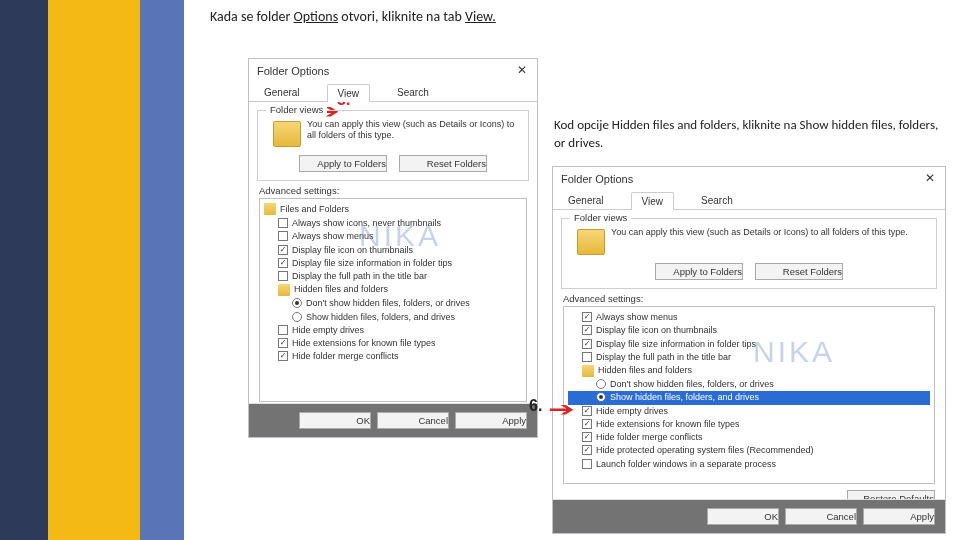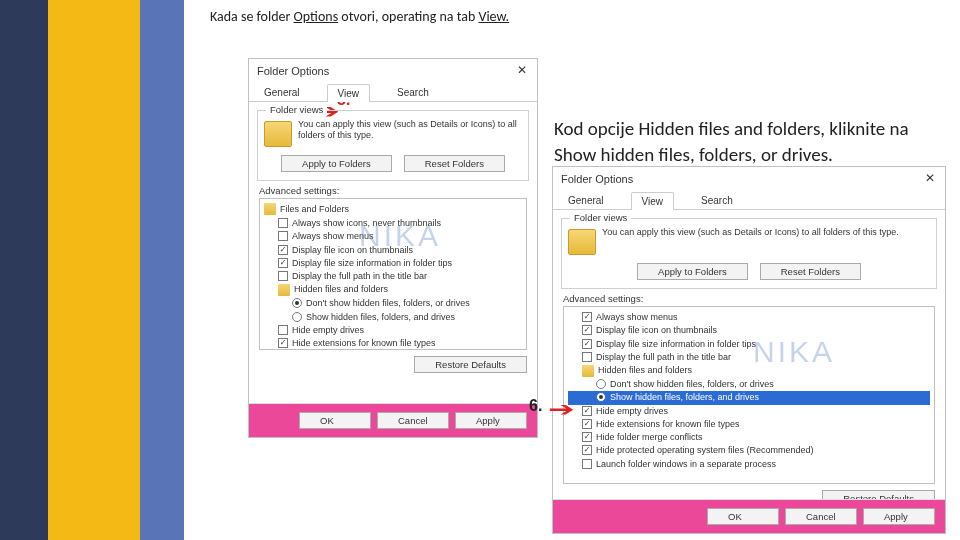--- a/index.html
+++ b/index.html
@@ -12,21 +12,21 @@
   }
   .stripe { position: absolute; top: 0; height: 540px; }
   .stripe.dark { left: 0; width: 48px; background: #2e3a5a; }
   .stripe.gold { left: 48px; width: 92px; background: #f5b915; }
   .stripe.blue { left: 140px; width: 44px; background: #5a74b8; }
 
   .content { position: absolute; left: 210px; top: 8px; right: 8px; }
 
   .instr { font-size: 14px; color: #222; margin-bottom: 14px; }
   .instr u { text-decoration: underline; }
-  .instr2 { position: absolute; left: 554px; top: 116px; width: 390px; font-size: 19px; color: #222; line-height: 1.35; }
+  .instr2 { position: absolute; left: 554px; top: 116px; width: 390px; font-size: 13px; color: #222; line-height: 1.35; }
 
   .dlg {
     position: absolute;
     background: #fff;
     border: 1px solid #c0c0c8;
     font-family: "Segoe UI", Tahoma, sans-serif;
     font-size: 10px;
     color: #333;
   }
   .dlg1 { left: 248px; top: 58px; width: 290px; height: 380px; }
@@ -41,69 +41,69 @@
 
   .grp {
     margin: 8px 8px 4px 8px;
     border: 1px solid #d0d0d0;
     padding: 8px 6px 8px 6px;
     position: relative;
     font-size: 9.5px;
   }
   .grp-label { position: absolute; top: -7px; left: 8px; background: #fff; padding: 0 4px; font-size: 9.5px; color: #333; }
 
-  .fvrow { display: flex; gap: 6px; align-items: flex-start; }
+  .fvrow { display: flex; gap: 6px; align-items: flex-start; margin-left: 9px; }
   .foldericon { width: 28px; height: 26px; background: linear-gradient(#f7d677,#e6b93a); border: 1px solid #c89b2a; border-radius: 2px; flex-shrink: 0; margin-top:2px;}
   .fvtxt { font-size: 9px; line-height: 1.2; color: #333; flex: 1; }
   .btnrow { display: flex; gap: 12px; justify-content: center; margin-top: 8px; }
   .winbtn {
-    min-width: 88px; padding: 2px 20px; font-size: 9.5px;
-    background: #f3f3f3; border: 1px solid #aaa; text-align: left;
+    min-width: 88px; padding: 2px 0; font-size: 9.5px;
+    background: #f3f3f3; border: 1px solid #aaa; text-align: right;
   }
   .winbtn.small { min-width: 72px; }
 
   .advlabel { margin: 4px 10px 2px 10px; font-size: 9.5px; }
-  .advbox { margin: 0 10px; border: 1px solid #c0c0c0; background: #fff; padding: 4px 4px; height: 152px; overflow: hidden; }
+  .advbox { margin: 0 10px; border: 1px solid #c0c0c0; background: #fff; padding: 4px 4px; height: 204px; overflow: hidden; }
   .dlg2 .advbox { height: 178px; }
 
   .tree-root { display:flex; align-items:center; gap:4px; font-size: 9px; margin-bottom: 2px;}
   .tree-icon { width:12px; height:12px; background:linear-gradient(#f7d677,#e6b93a); border-radius:1px;}
   .opt { display: flex; align-items: flex-start; gap: 4px; font-size: 9px; padding: 1px 0 1px 14px; line-height: 1.25; white-space: nowrap;}
   .opt.sub { padding-left: 28px; }
   .chk { width:10px; height:10px; border:1px solid #777; background:#fff; display:inline-flex; align-items:center; justify-content:center; font-size:8px; color:#333; flex-shrink:0;}
   .chk.checked::after{content:"✓";}
   .rad { width:10px; height:10px; border:1px solid #777; border-radius:50%; background:#fff; display:inline-flex; align-items:center; justify-content:center; flex-shrink:0;}
   .rad.checked::after{content:""; width:4px; height:4px; background:#333; border-radius:50%;}
   .opt.sel { background:#2a6bd4; color:#fff; }
   .opt.sel .rad { border-color:#2a6bd4; }
   .opt .foldicon { width:12px; height:12px; background:linear-gradient(#f7d677,#e6b93a); border-radius:1px; flex-shrink:0;}
 
   .restore-row { display:flex; justify-content:flex-end; margin: 6px 10px 0 10px;}
-  .okrow { display:flex; justify-content:flex-end; gap:6px; padding: 8px 10px; border-top: 1px solid #e0e0e0; position:absolute; bottom:0; left:0; right:0; background:#ec4899;}
+  .okrow { display:flex; justify-content:flex-end; gap:6px; padding: 8px 10px; border-top: 1px solid #e0e0e0; position:absolute; bottom:0; left:0; right:0; background:#737373;}
 
   .anno5 { position:absolute; color:#d22; font-weight:bold; font-size:16px; left: 88px; top: 32px;}
   .anno6 { position:absolute; color:#222; font-weight:bold; font-size:16px; left: -24px; top: 230px;}
   .arrow { position:absolute; color:#d22; font-size:20px; transform: scaleX(1.6); }
   .dlg1 .arrow { left: 69px; top: 40px; }
   .dlg2 .arrow { left: 0px; top: 230px; }
 
   .watermark { position:absolute; font-size:30px; letter-spacing:3px; color: rgba(90,130,200,0.35); font-weight: 300; pointer-events:none;}
   .dlg1 .watermark { left: 110px; top: 160px; }
   .dlg2 .watermark { left: 200px; top: 168px; }
 </style>
 </head>
 <body>
 
 <div class="stripe dark"></div>
 <div class="stripe gold"></div>
 <div class="stripe blue"></div>
 
 <div class="content">
   <p class="instr">
-    <span>Kada se folder </span><u>Options</u><span> otvori, operating na tab </span><u>View.</u>
+    <span>Kada se folder </span><u>Options</u><span> otvori, kliknite na tab </span><u>View.</u>
   </p>
 </div>
 
 <p class="instr2">
   <span>Kod opcije Hidden files and folders, kliknite na Show hidden   files, folders, or drives.</span>
 </p>
 
 <div class="dlg dlg1">
   <div class="anno5">5.</div>
   <div class="arrow">➔</div>

